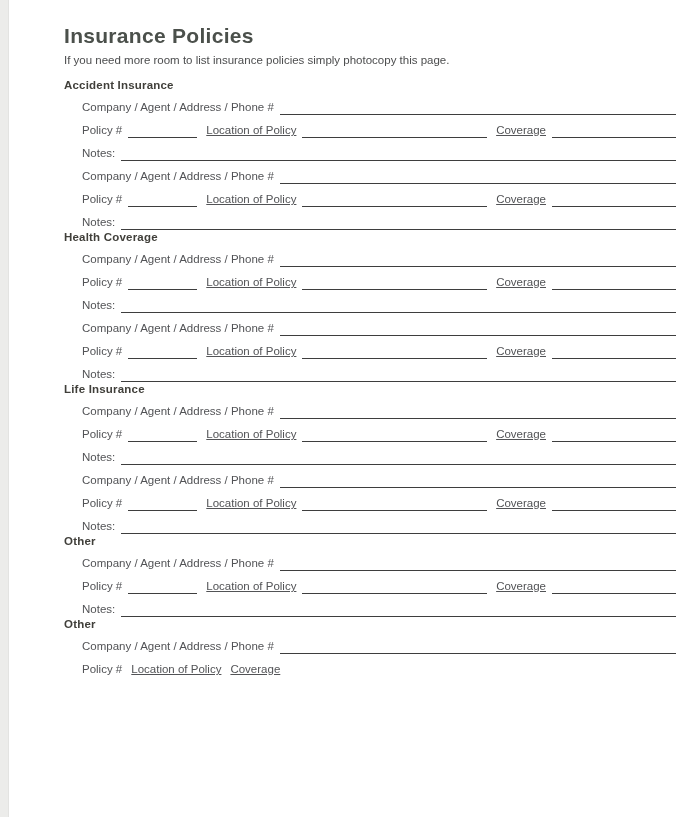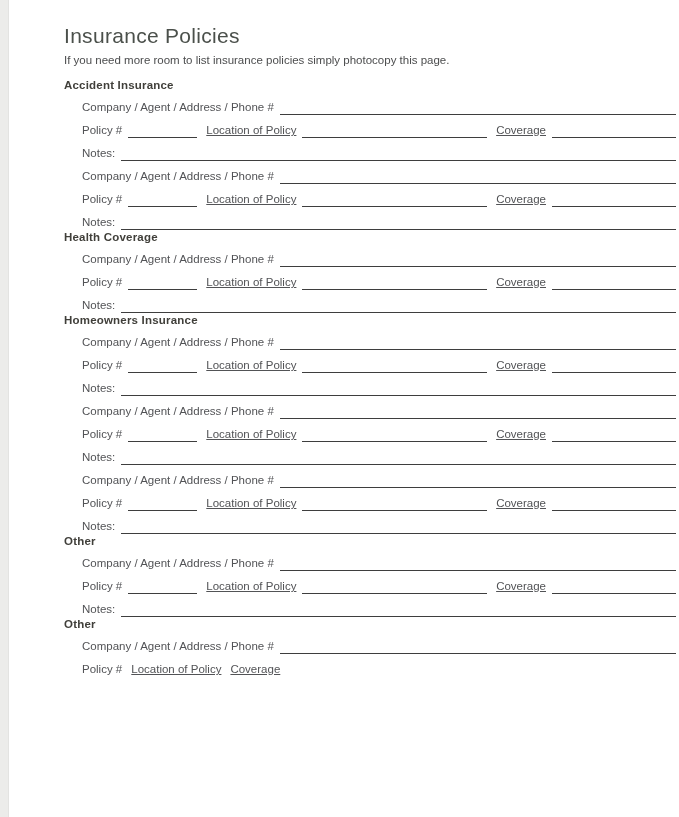--- a/index.html
+++ b/index.html
@@ -18,21 +18,21 @@
   }
   .page {
     position: absolute;
     left: 9px; top: 0;
     width: 670px; height: 817px;
     background: #ffffff;
     padding: 24px 3px 0 55px;
   }
   .doc-title {
     font-size: 21px;
-    font-weight: 400;
+    font-weight: 700;
     letter-spacing: 0.3px;
     color: #4b504b;
     line-height: 24px;
   }
   .doc-subtitle {
     margin-top: 5px;
     font-size: 11.5px;
     color: #4c4d4e;
     line-height: 14px;
   }
@@ -140,43 +140,43 @@
       <span class="fill fill-coverage"></span>
     </div>
 
     <div class="row">
       <span class="lbl">Notes:</span>
       <span class="fill fill-grow"></span>
     </div>
   </div>
 
   <div class="section">
-    <div class="section-heading">Homeowners Insurance</div>
-
-    <div class="row">
-      <span class="lbl">Company / Agent / Address / Phone #</span>
-      <span class="fill fill-grow"></span>
-    </div>
-
-    <div class="row">
-      <span class="lbl">Policy #</span>
-      <span class="fill fill-policy"></span>
-      <span class="lbl lbl-gap">Location of Policy</span>
-      <span class="fill fill-grow"></span>
-      <span class="lbl lbl-gap">Coverage</span>
-      <span class="fill fill-coverage"></span>
-    </div>
-
-    <div class="row">
-      <span class="lbl">Notes:</span>
-      <span class="fill fill-grow"></span>
-    </div>
-  </div>
-
-  <div class="section">
+
+    <div class="row">
+      <span class="lbl">Company / Agent / Address / Phone #</span>
+      <span class="fill fill-grow"></span>
+    </div>
+
+    <div class="row">
+      <span class="lbl">Policy #</span>
+      <span class="fill fill-policy"></span>
+      <span class="lbl lbl-gap">Location of Policy</span>
+      <span class="fill fill-grow"></span>
+      <span class="lbl lbl-gap">Coverage</span>
+      <span class="fill fill-coverage"></span>
+    </div>
+
+    <div class="row">
+      <span class="lbl">Notes:</span>
+      <span class="fill fill-grow"></span>
+    </div>
+  </div>
+
+  <div class="section">
+    <div class="section-heading">Life Insurance</div>
 
     <div class="row">
       <span class="lbl">Company / Agent / Address / Phone #</span>
       <span class="fill fill-grow"></span>
     </div>
 
     <div class="row">
       <span class="lbl">Policy #</span>
       <span class="fill fill-policy"></span>
       <span class="lbl lbl-gap">Location of Policy</span>

